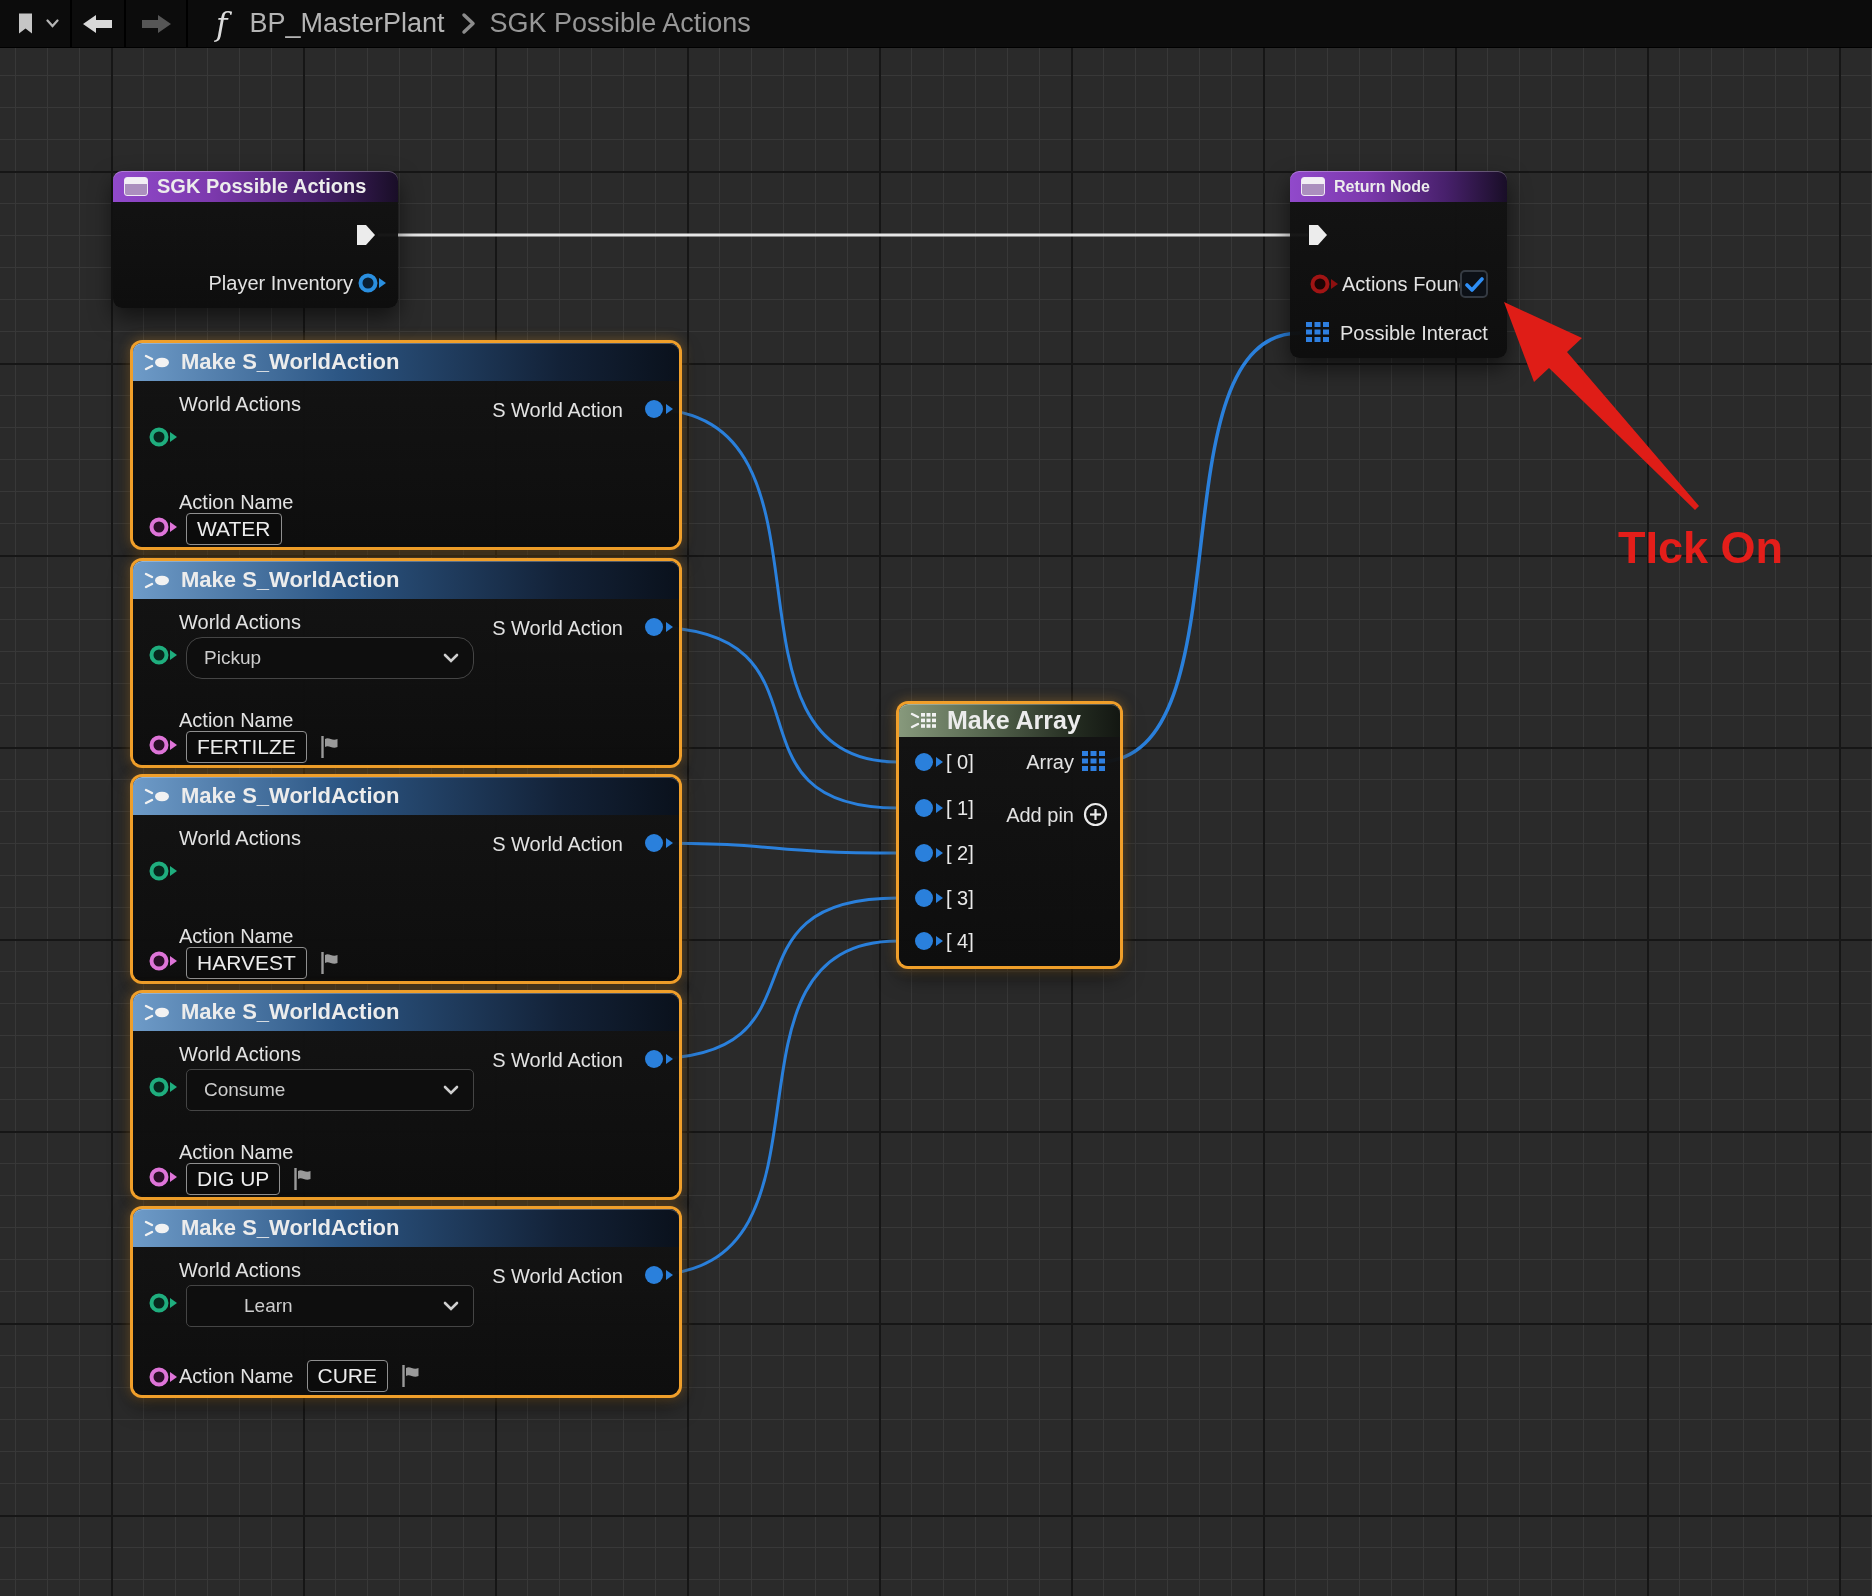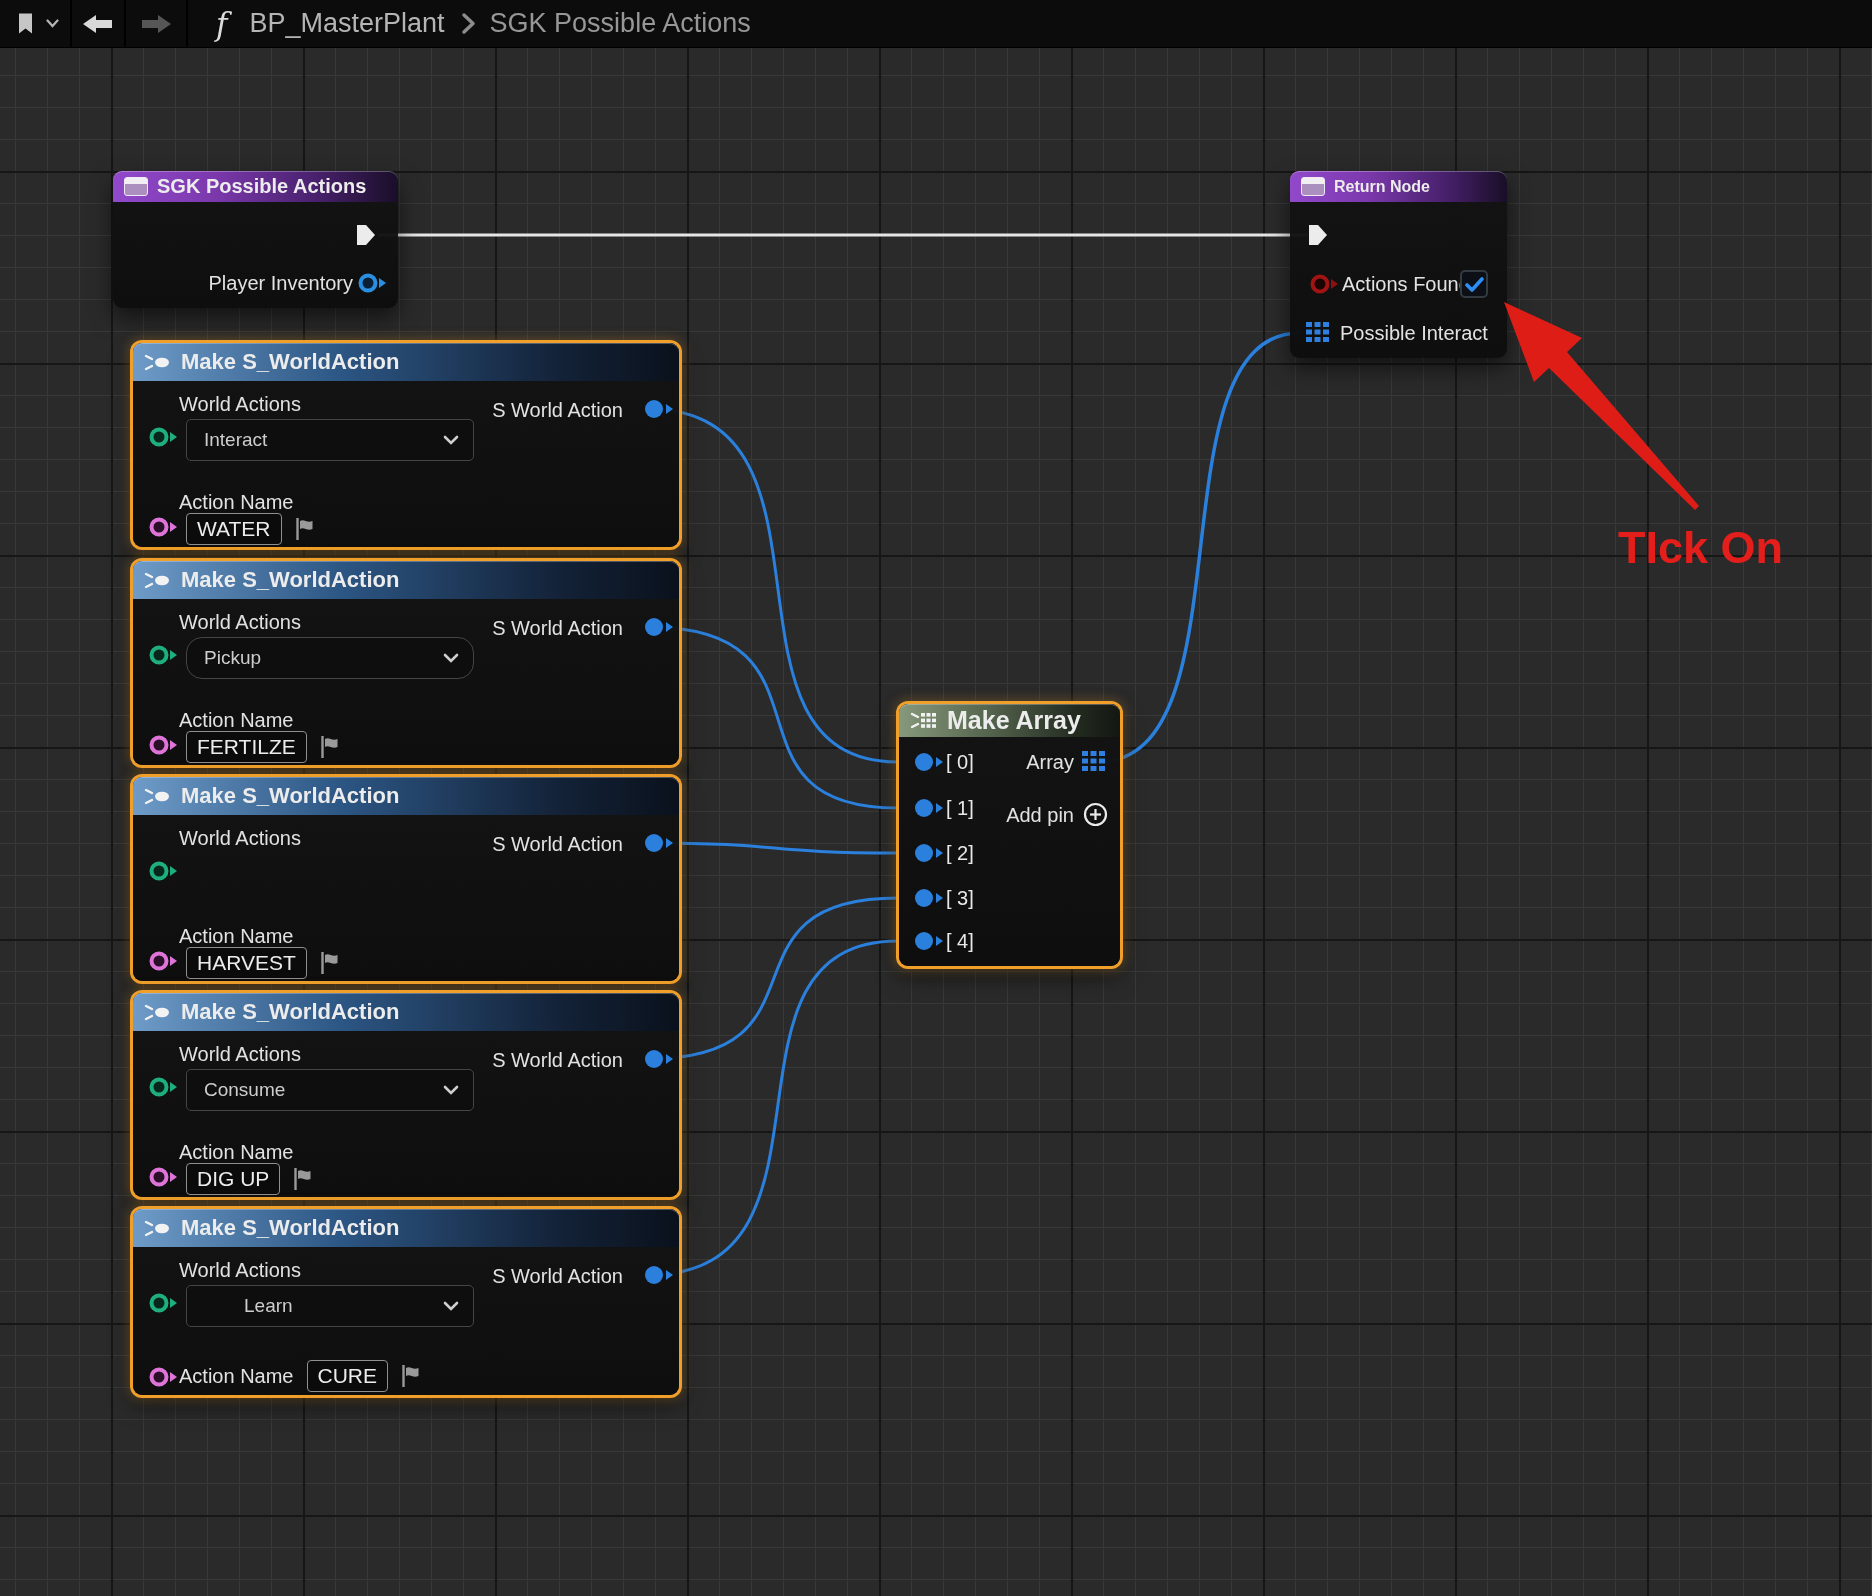--- a/index.html
+++ b/index.html
@@ -175,36 +175,28 @@
     </svg>
     <span class="node-title" style="font-size:22px;">Make S_WorldAction</span>
   </div>
   <span class="lbl" style="left:46px;top:50px;">World Actions</span>
   <span class="pin" style="left:16px;top:83px;">
     <svg width="31" height="22" viewBox="0 0 31 22">
       <circle cx="10" cy="11" r="7.5" fill="#07271d" stroke="#1fae7e" stroke-width="4"></circle>
       <polygon points="21,6 28,11 21,16" fill="#1fae7e"></polygon>
     </svg>
   </span>
-  <div class="dropdown" style="left:53px;top:76px;width:288px;">
-    <span class="dd-value">Interact</span>
-    <span class="dd-chevron">
-      <svg width="16" height="10" viewBox="0 0 16 10">
-          <polyline points="2,2 8,8 14,2" fill="none" stroke="#cfcfcf" stroke-width="2.6" stroke-linecap="round"></polyline>
-        </svg>
-    </span>
-  </div>
   <span class="lbl" style="left:46px;top:148px;">Action Name</span>
   <span class="pin" style="left:16px;top:173px;">
     <svg width="31" height="22" viewBox="0 0 31 22">
       <circle cx="10" cy="11" r="7.5" fill="#2a0f28" stroke="#de74d8" stroke-width="4"></circle>
       <polygon points="21,6 28,11 21,16" fill="#de74d8"></polygon>
     </svg>
   </span>
-  <div class="val-row" style="left:53px;top:170px;">
+  <div class="val-row" style="left:53px;top:170px;flex-direction:column;">
     <span class="valbox">WATER</span>
     <svg width="21" height="24" viewBox="0 0 21 24">
       <line x1="2.5" y1="1" x2="2.5" y2="23" stroke="#9a9a9a" stroke-width="2.4"></line>
       <path d="M5,4 C9,1.5 12,6.5 17.5,4 L17.5,12 C12,14.5 9,9.5 5,12 z" fill="#9a9a9a"></path>
     </svg>
   </div>
   <span class="out-label" style="right:56px;top:56px;">S World Action</span>
   <span class="pin" style="left:510px;top:55px;">
     <svg width="34" height="22" viewBox="0 0 34 22">
       <circle cx="11" cy="11" r="9" fill="#2a80dc"></circle>

